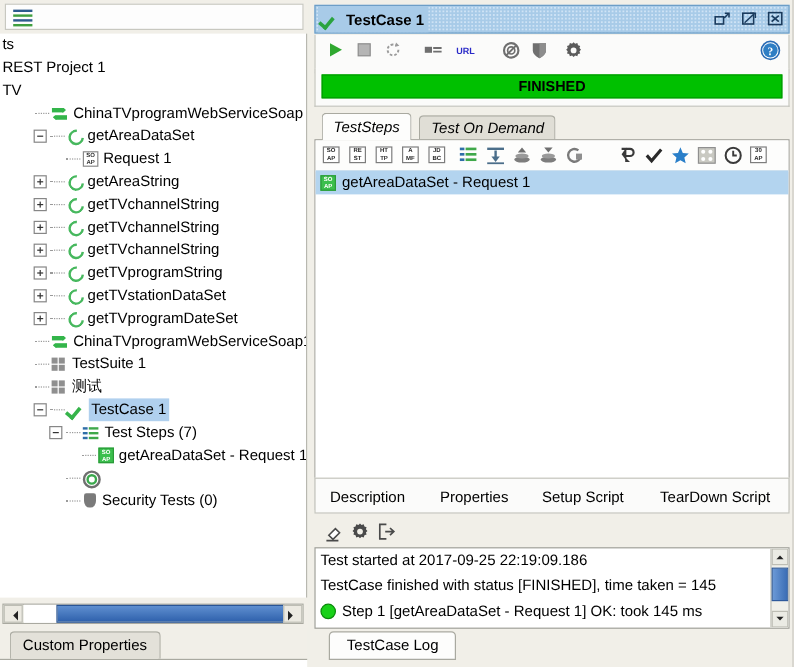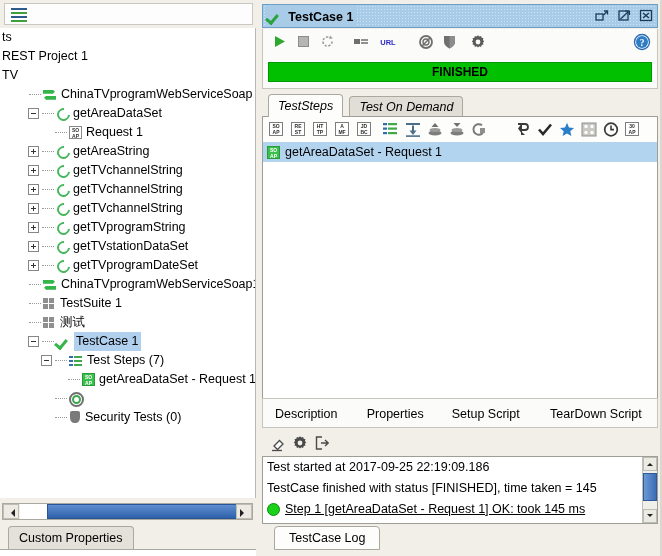--- a/index.html
+++ b/index.html
@@ -278,21 +278,21 @@
     overflow:hidden;
   }
   .log-line{
     position:relative;height:21px;line-height:21px;padding-left:4px;
     font-size:12.5px;white-space:nowrap;
   }
   .log-dot{
     display:inline-block;width:11px;height:11px;border-radius:50%;
     background:#19d119;border:1px solid #0a8a0a;vertical-align:middle;margin-right:5px;
   }
-  .log-link{text-decoration:underline;vertical-align:middle;}
+  .log-link{vertical-align:middle;}
   .log-vscroll{
     position:absolute;right:0;top:0;width:15px;height:66px;
     background:#f0f0ea;border-left:1px solid #c0c0b8;box-sizing:border-box;
   }
   .log-vscroll .va{
     position:absolute;left:0;width:14px;height:14px;background:#ebebe4;
     border:1px solid #bdbdb4;box-sizing:border-box;cursor:pointer;
   }
   .log-vscroll .va.up{top:0;}
   .log-vscroll .va.dn{bottom:0;}

